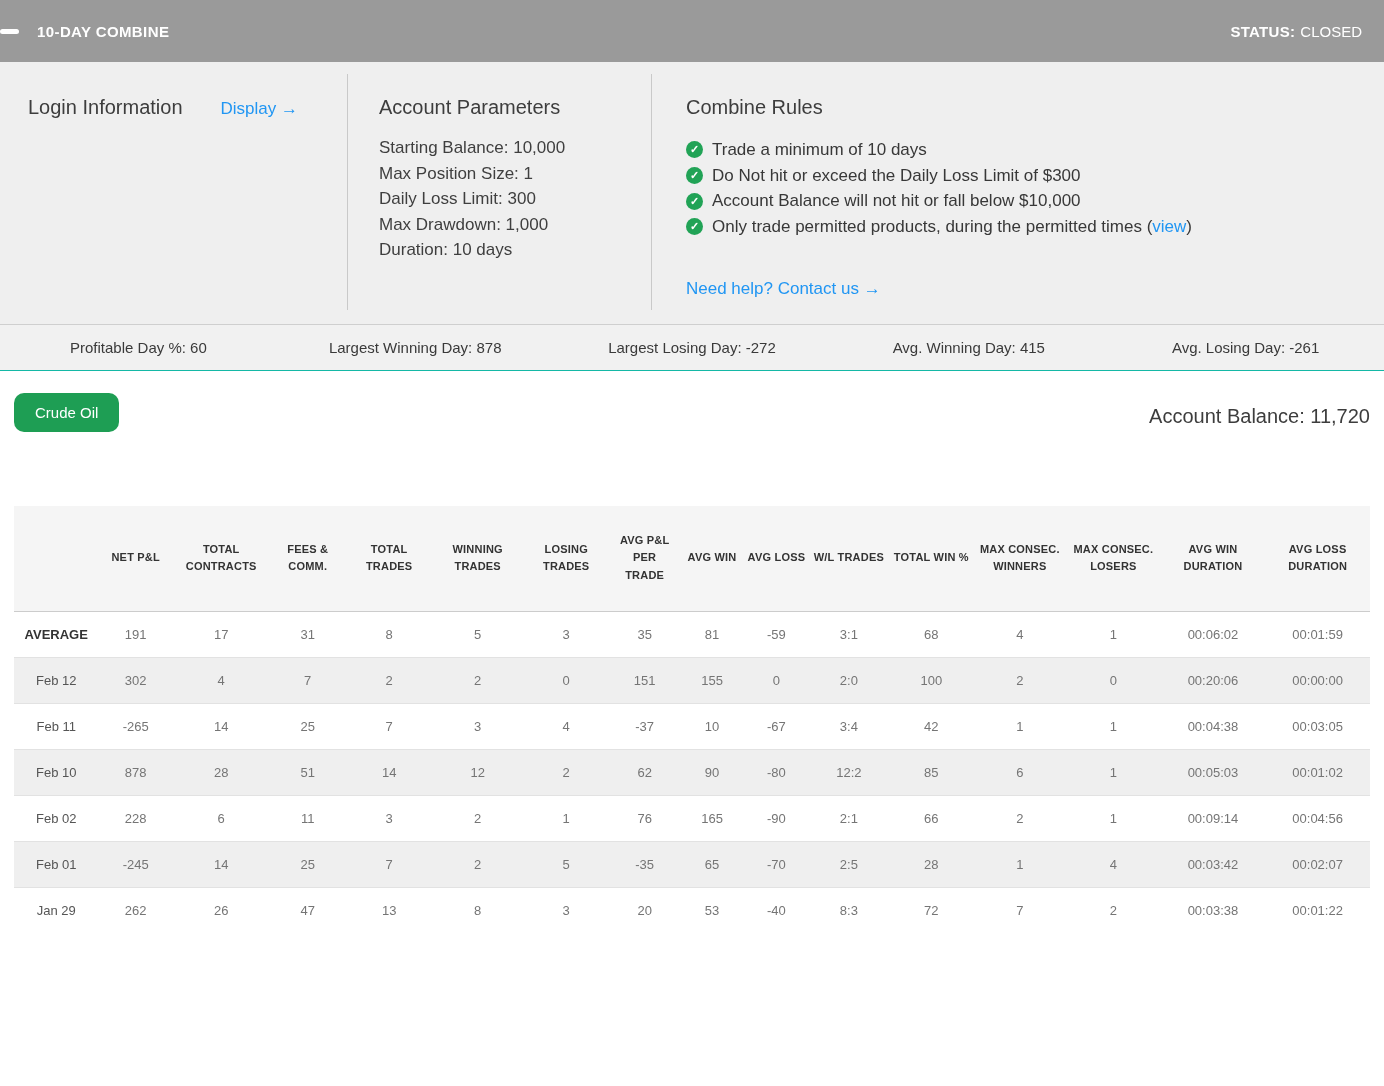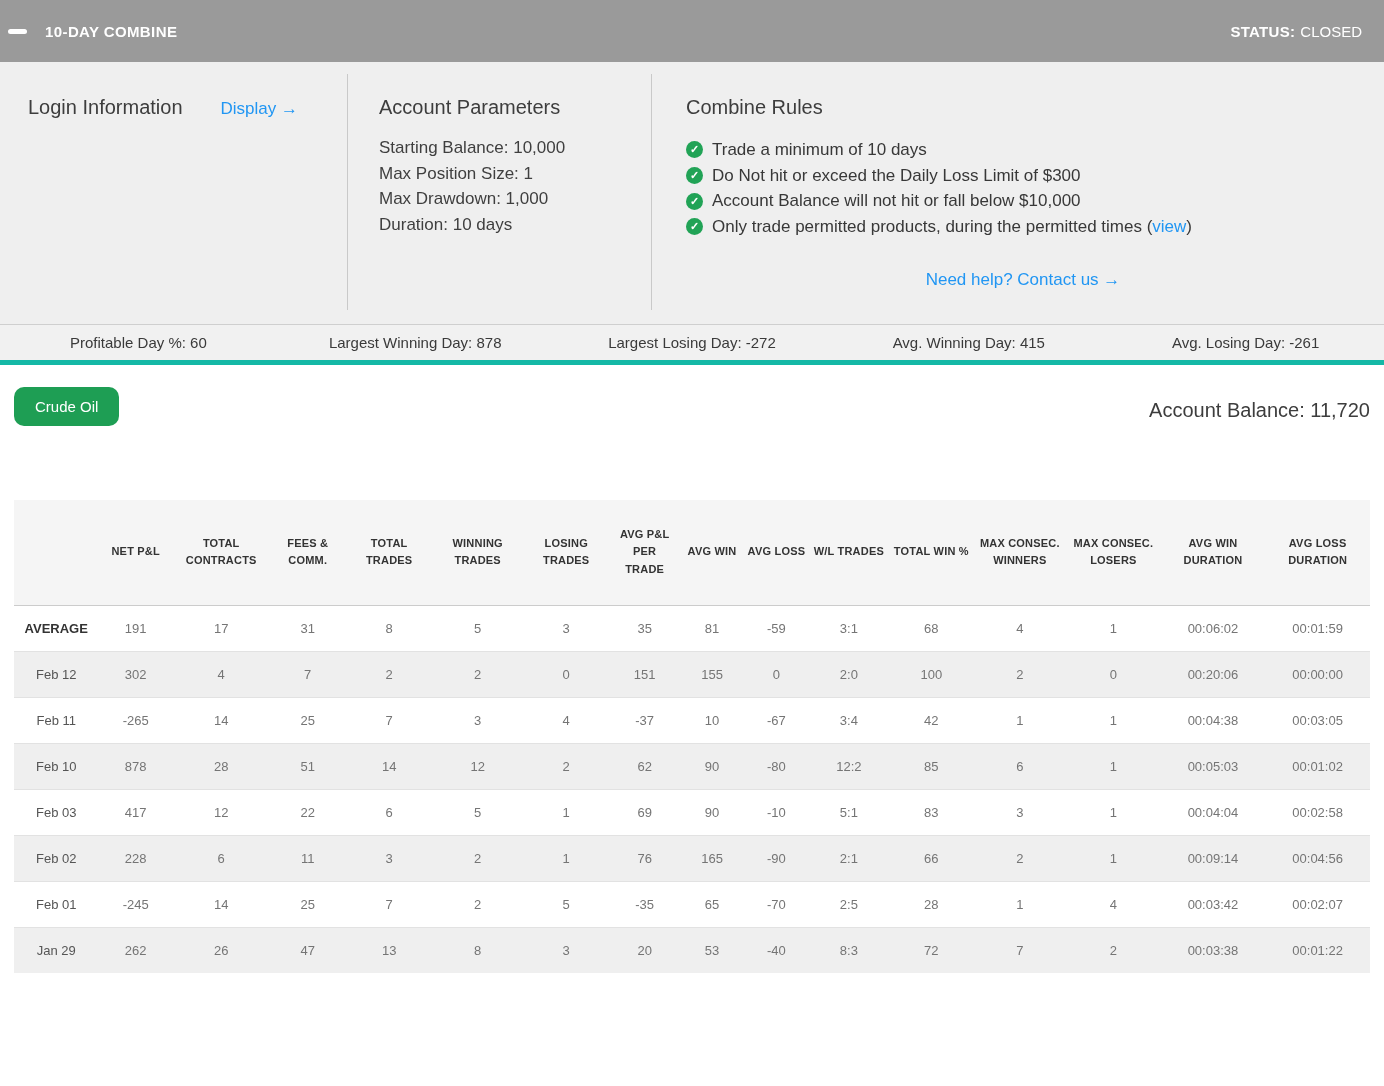--- a/index.html
+++ b/index.html
@@ -13,21 +13,21 @@
     overflow: hidden;
   }
 
   
   .titlebar {
     height: 62px;
     background: #9a9a9a;
     display: flex;
     align-items: center;
     justify-content: space-between;
-    padding: 0 22px 0 8px;
+    padding: 0 22px 0 0;
   }
   .titlebar-left { display: flex; align-items: center; }
   .minus-icon {
     width: 19px; height: 5px;
     background: #ffffff;
     border-radius: 2.5px;
     display: inline-block;
     margin-right: 18px;
     cursor: pointer;
   }
@@ -96,28 +96,28 @@
     border-radius: 50%;
     color: #ffffff;
     font-size: 11px;
     font-weight: bold;
     line-height: 17px;
     text-align: center;
     display: inline-block;
     margin-right: 9px;
     flex: 0 0 auto;
   }
-  .help-row { text-align: center; margin-top: 30px; }
+  .help-row { text-align: left; margin-top: 39px; }
 
   
   .stats-bar {
-    height: 41px;
+    height: 47px;
     background: #f1f1f1;
     border-top: 1px solid #cfcfcf;
-    border-bottom: 5px solid #14b8a6;
+    border-bottom: 1px solid #14b8a6;
     display: flex;
     align-items: center;
   }
   .stat-item {
     flex: 1;
     text-align: center;
     font-size: 15px;
     color: #3a3a3a;
   }
 
@@ -193,20 +193,21 @@
         <h2>Login Information</h2>
         <a class="link display-link">Display →</a>
       </div>
     </div>
     <div class="vdivider"></div>
     <div class="info-col params-col">
       <h2>Account Parameters</h2>
       <ul class="params-list" id="params-list">
           <li>Starting Balance: 10,000</li>
           <li>Max Position Size: 1</li>
+          <li>Daily Loss Limit: 300</li>
           <li>Max Drawdown: 1,000</li>
           <li>Duration: 10 days</li>
         </ul>
     </div>
     <div class="vdivider"></div>
     <div class="info-col rules-col">
       <h2>Combine Rules</h2>
       <ul class="rules-list" id="rules-list">
           <li>
             <span class="check-icon">✓</span>
@@ -353,38 +354,20 @@
             <td>90</td>
             <td>-80</td>
             <td>12:2</td>
             <td>85</td>
             <td>6</td>
             <td>1</td>
             <td>00:05:03</td>
             <td>00:01:02</td>
           </tr>
           <tr>
-            <td class="row-label">Feb 03</td>
-            <td>417</td>
-            <td>12</td>
-            <td>22</td>
-            <td>6</td>
-            <td>5</td>
-            <td>1</td>
-            <td>69</td>
-            <td>90</td>
-            <td>-10</td>
-            <td>5:1</td>
-            <td>83</td>
-            <td>3</td>
-            <td>1</td>
-            <td>00:04:04</td>
-            <td>00:02:58</td>
-          </tr>
-          <tr>
             <td class="row-label">Feb 02</td>
             <td>228</td>
             <td>6</td>
             <td>11</td>
             <td>3</td>
             <td>2</td>
             <td>1</td>
             <td>76</td>
             <td>165</td>
             <td>-90</td>

